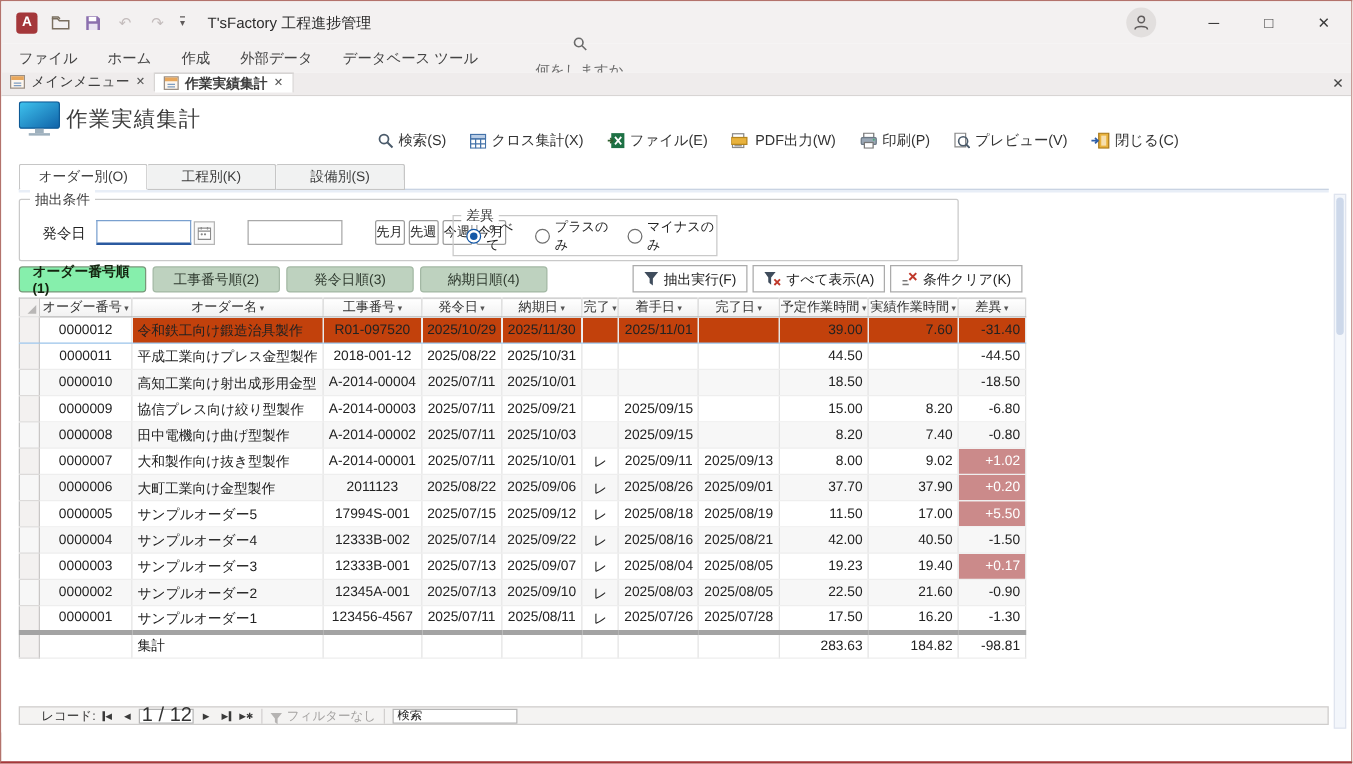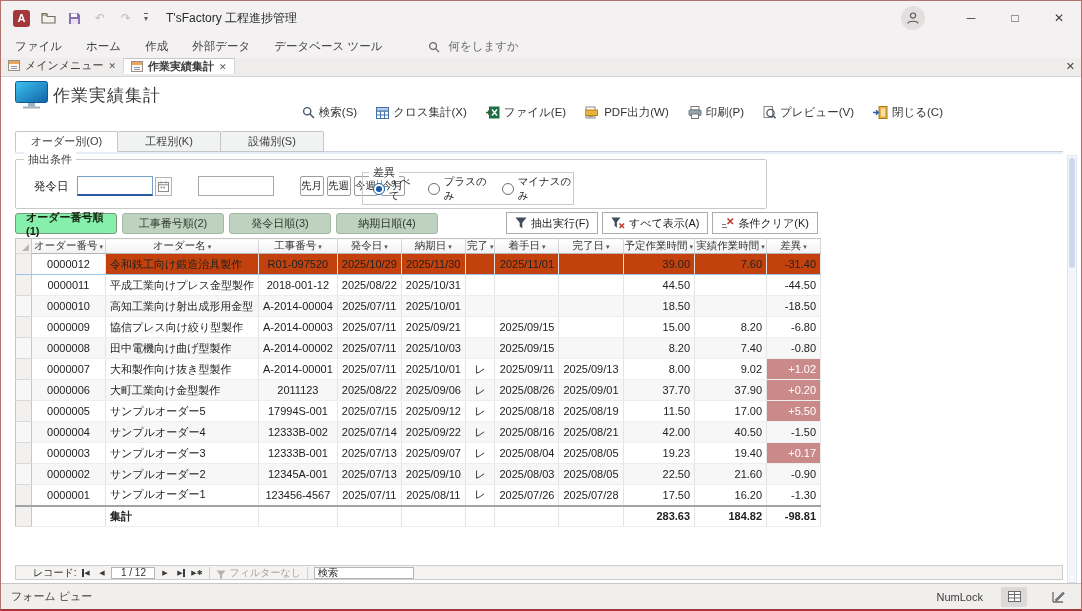--- a/index.html
+++ b/index.html
@@ -14,21 +14,21 @@
   .qicon { width:16px; height:16px; display:flex; align-items:center; justify-content:center; }
   .dim { color:#c3bcbc; }
   .qat-caret { font-size:8px; color:#5f5b5b; border-top:1px solid #5f5b5b; line-height:8px; padding-top:1px; }
   .win-title { margin-left:18px; font-size:12px; color:#2b2b2b; }
   .tb-right { position:absolute; right:0; top:0; height:34px; display:flex; align-items:center; }
   .account { width:24px; height:24px; border-radius:50%; background:#e2dfde; display:flex; align-items:center; justify-content:center; margin-right:24px; }
   .winbtn { width:44px; height:34px; display:flex; align-items:center; justify-content:center; font-size:12px; color:#3b3b3b; }
 
   
   .menubar { position:absolute; left:0; top:34px; width:100%; height:23px; background:#f3f1f1; display:flex; align-items:center; gap:24px; padding-left:14px; font-size:11.5px; color:#444; }
-  .ribbon-search { display:flex; align-items:center; gap:8px; margin-left:22px; color:#6b6b6b; }
+  .ribbon-search { display:flex; align-items:center; gap:8px; margin-left:22px; color:#6b6b6b;flex-direction:column; }
 
   
   .doctabs { position:absolute; left:0; top:57px; width:100%; height:19px; background:#efecec; border-bottom:1px solid #d8d5d4; display:flex; align-items:flex-start; }
   .doctab { display:flex; align-items:center; gap:5px; padding:0 7px; border-right:1px solid #d8d5d4; font-size:11px; color:#3c3c3c; background:#efecec; }
   .doctab.active { background:#fff; font-weight:bold; border-top:1px solid #c9c6c5; }
   .formicon { width:12px; height:11px; border:1px solid #9a8f85; background:#fdf6ee; position:relative; }
   .formicon::before { content:''; position:absolute; left:0; top:0; right:0; height:3px; background:#e8a75c; }
   .formicon::after { content:''; position:absolute; left:2px; top:5px; right:2px; height:1px; background:#7d9cc0; box-shadow:0 2px 0 #7d9cc0; }
   .tabx { font-size:9px; color:#555; }
   .doctabs-close { position:absolute; right:6px; top:2px; font-size:11px; color:#444; }
@@ -83,27 +83,27 @@
   .corner { position:relative; }
   .corner::after { content:''; position:absolute; right:2px; bottom:2px; border-left:7px solid transparent; border-bottom:7px solid #b9b7b6; }
   .c-no { text-align:center; }
   .c-name { text-align:left; }
   .c-work, .c-issue, .c-due, .c-start, .c-finish, .c-done { text-align:center; font-size:10.5px; }
   .c-plan, .c-actual, .c-diff { text-align:right; font-size:10.5px; }
   .grid tr.selected td { background:#c2410c; border-bottom-color:#9bc4ea; }
   .grid tr.selected td.c-no { background:#fff; }
   .grid tr.selected td.sel { background:#f3f1f0; }
   .grid td.c-diff.hl { background:#cb8a8a; color:#fff; }
-  .grid tfoot td { border-top:2px solid #a3a3a3; font-weight:bold; background:#fff; }
+  .grid tfoot td { border-top:4px solid #a3a3a3; font-weight:normal; background:#fff; }
 
   
   .recnav { position:absolute; left:14px; top:488px; width:1048px; height:15px; background:#f4f3f2; border:1px solid #cfcdcc; display:flex; align-items:center; font-size:10px; color:#333; padding-left:17px; gap:3px; }
   .navbtn { display:flex; align-items:center; justify-content:center; font-size:7px; color:#3a3a3a; width:13px; height:11px; }
   .navbar { width:2px; height:8px; background:#3a3a3a; }
-  .navbox { width:44px; height:12px; background:#fff; border:1px solid #b5b5b5; display:flex; align-items:center; justify-content:center; font-size:10px; }
+  .navbox { width:44px; height:12px; background:#fff; border:1px solid #b5b5b5; display:flex; align-items:center; justify-content:center; font-size:16px; }
   .navsep { width:1px; height:12px; background:#d2d0cf; margin:0 3px; }
   .navfilter { display:flex; align-items:flex-end; gap:3px; color:#a5a3a2; }
   .navsearch { width:100px; height:12px; border:1px solid #b5b5b5; background:#fff; font-size:10px; padding:0 3px; font-family:inherit; color:#222; }
   .navsearch::placeholder { color:#222; opacity:1; }
 
   
   .vscroll { position:absolute; right:4px; top:78px; width:10px; height:428px; background:#f3f6fb; border:1px solid #dfe4ee; }
   .vthumb { position:absolute; left:1px; right:1px; top:2px; height:110px; background:#cdd8ea; border-radius:4px; }
 
   
@@ -576,33 +576,13 @@
       </span>
       <span class="navsep"></span>
       <input class="navsearch" placeholder="検索" style="">
     </div>
 
     <div class="vscroll">
         <div class="vthumb"></div>
       </div>
   </div>
 
-  <div class="statusbar">
-    <span class="sb-left">フォーム ビュー</span>
-    <span class="sb-right">
-      <span>NumLock</span>
-      <span class="viewbtn on">
-        <svg width="13" height="11" viewBox="0 0 13 11">
-            <rect x="0.5" y="0.5" width="12" height="10" fill="#fff" stroke="#6b6b6b"></rect>
-            <line x1="0.5" y1="3.5" x2="12.5" y2="3.5" stroke="#6b6b6b"></line>
-            <line x1="0.5" y1="7" x2="12.5" y2="7" stroke="#6b6b6b"></line>
-            <line x1="6.5" y1="0.5" x2="6.5" y2="10.5" stroke="#6b6b6b"></line>
-          </svg>
-      </span>
-      <span class="viewbtn">
-        <svg width="13" height="12" viewBox="0 0 13 12">
-            <path d="M1 11 L1 1 M1 11 L11 11" stroke="#6b6b6b" stroke-width="1.3"></path>
-            <path d="M3.5 9 L11 1.5 l1 1 L4.5 10 Z" fill="none" stroke="#6b6b6b" stroke-width="1.1"></path>
-          </svg>
-      </span>
-    </span>
-  </div>
 </div>
 
 </body></html>

